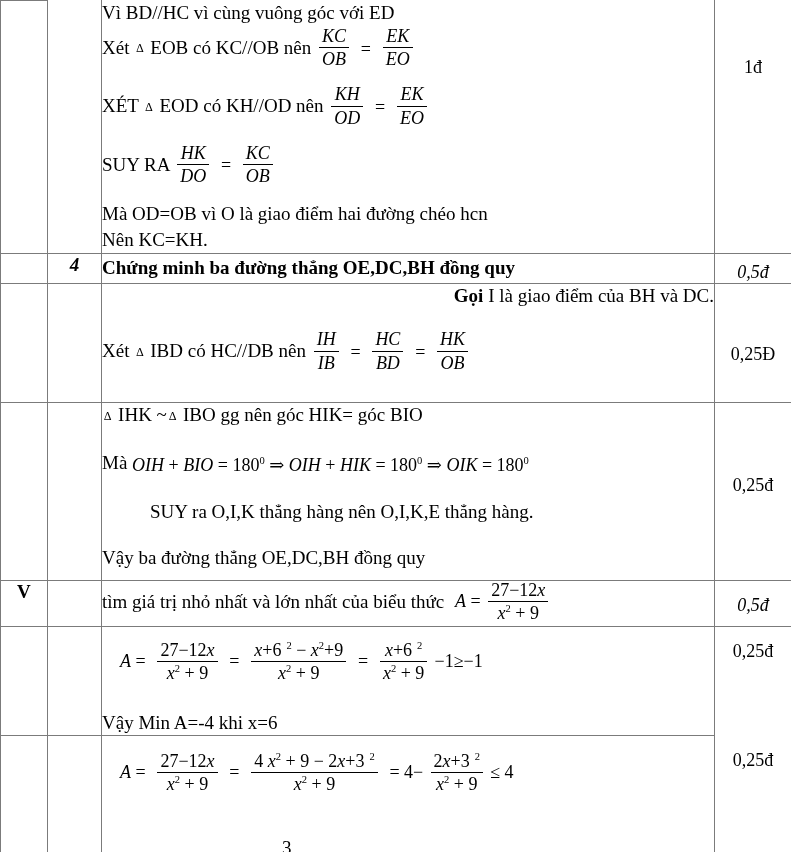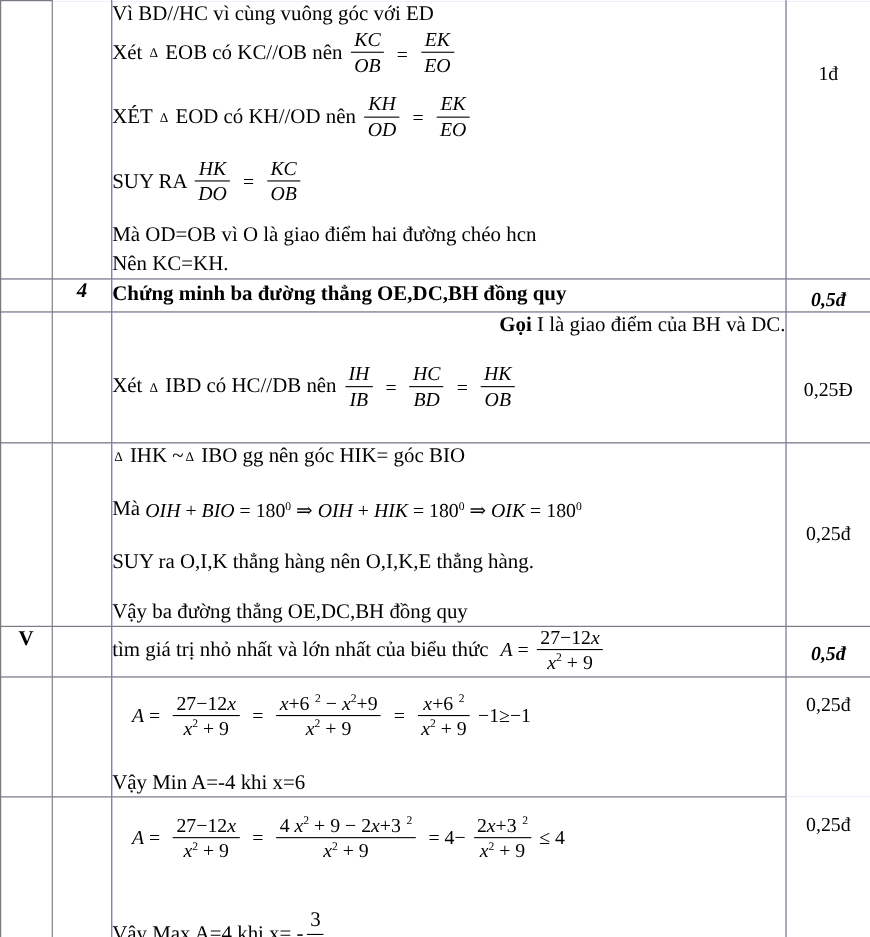--- a/index.html
+++ b/index.html
@@ -61,21 +61,21 @@
     font-size: 19px;
     padding-top: 5px;
   }
   .pts {
     text-align: center;
     font-size: 18px;
     padding-top: 6px;
     margin-top: 28px;
   }
   .pts.bold-it {
-    font-weight: bold;
+    font-weight: normal;
     font-style: italic;
   }
   .pts.mid      { padding-top: 56px; }
   .pts.small-top{ padding-top: 8px; }
 
   .line {
     font-size: 19px;
     line-height: 1.25;
     margin: 0 0 14px 0;
     white-space: nowrap;
@@ -290,22 +290,22 @@
         <span>IBO gg nên góc HIK= góc BIO</span>
       </p>
 
       <p class="line" style="margin-bottom:24px;">
         <span>Mà</span>
         <span class="math sm">
           <span class="mi">OIH</span><span class="mo">&nbsp;+&nbsp;</span><span class="mi">BIO</span><span class="mo">&nbsp;=&nbsp;</span><span class="mn">180</span><sup class="deg">0</sup><span class="mo">&nbsp;⇒&nbsp;</span><span class="mi">OIH</span><span class="mo">&nbsp;+&nbsp;</span><span class="mi">HIK</span><span class="mo">&nbsp;=&nbsp;</span><span class="mn">180</span><sup class="deg">0</sup><span class="mo">&nbsp;⇒&nbsp;</span><span class="mi">OIK</span><span class="mo">&nbsp;=&nbsp;</span><span class="mn">180</span><sup class="deg">0</sup>
         </span>
       </p>
 
-      <p class="line" style="margin-bottom:22px;">SUY ra O,I,K thẳng hàng nên O,I,K,E thẳng hàng.</p>
-      <p class="line" style="margin-bottom:0;">Vậy ba đường thẳng OE,DC,BH đồng quy</p>
+      <p class="line" style="margin-bottom:22px;margin-left:48px;">SUY ra O,I,K thẳng hàng nên O,I,K,E thẳng hàng.</p>
+      <p class="line" style="margin-bottom:10px;">Vậy ba đường thẳng OE,DC,BH đồng quy</p>
     </td>
     <td class="pts" style="padding-top:72px;">0,25đ</td>
   </tr>
 
   <tr>
     <td class="roman-label">V</td>
     <td></td>
     <td class="cell-pad cell-v">
       <p class="line" style="margin:0;">
         <span>tìm giá trị nhỏ nhất và lớn nhất của biểu thức</span>

